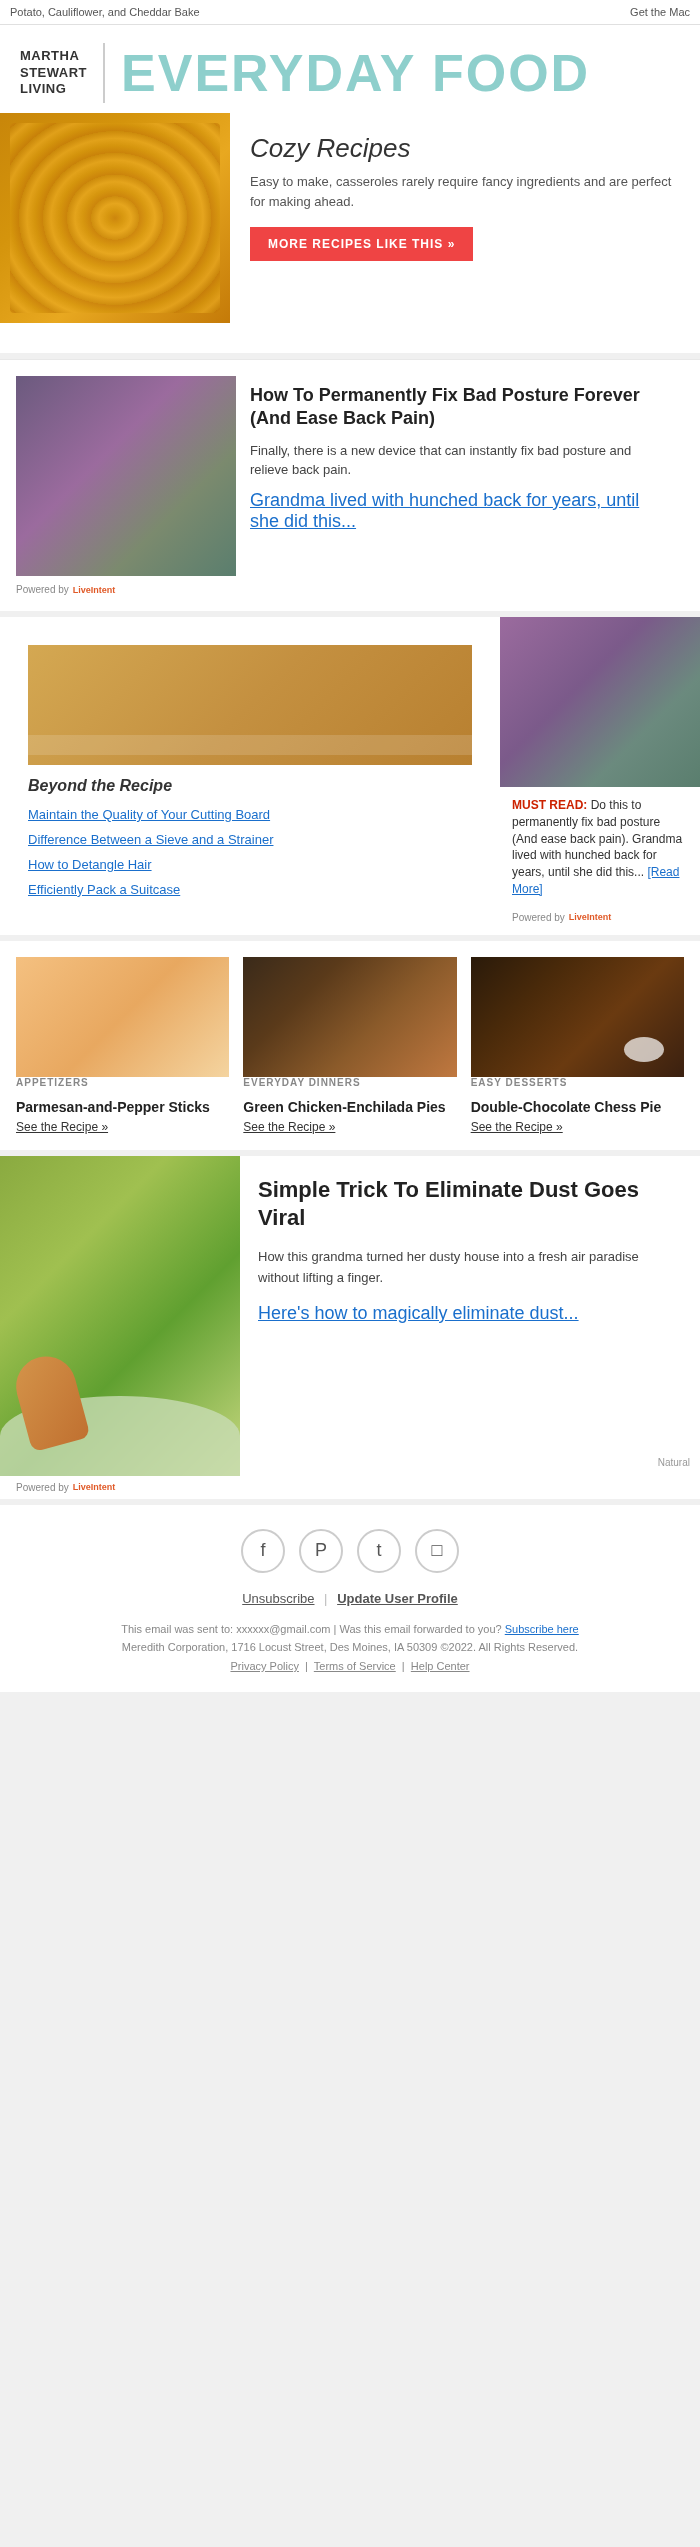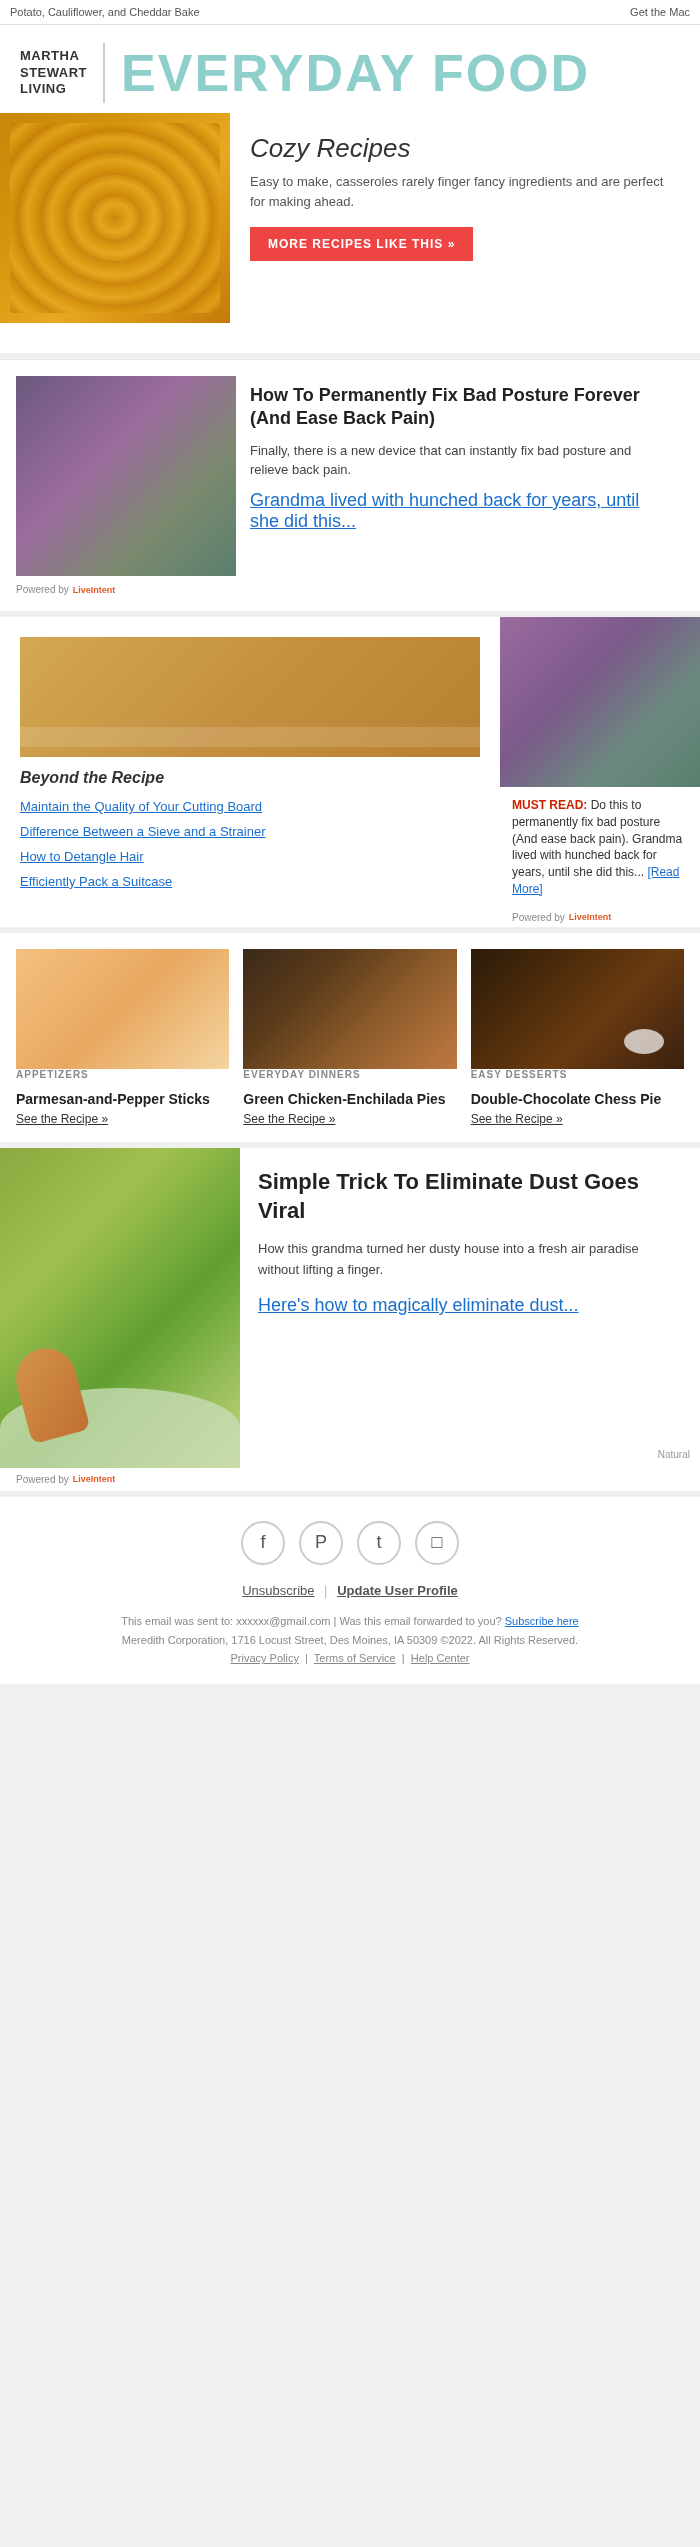--- a/index.html
+++ b/index.html
@@ -171,21 +171,21 @@
 
     
     .beyond-section {
       background: #fff;
       margin-top: 6px;
       display: flex;
       gap: 0;
     }
     .beyond-left {
       flex: 1;
-      padding: 20px;
+      padding: 28px;
     }
     .beyond-cutting-board {
       width: 100%;
       height: 120px;
       background: linear-gradient(135deg, #d4a852 0%, #c49040 50%, #b88030 100%);
       margin-bottom: 12px;
       position: relative;
       overflow: hidden;
     }
     .beyond-cutting-board::after {
@@ -456,21 +456,21 @@
     <span>LIVING</span>
   </div>
   <div class="header-divider"></div>
   <div class="header-title">EVERYDAY FOOD</div>
 </div>
 
 <div class="hero-section">
   <div class="hero-casserole"></div>
   <div class="hero-text">
     <h2>Cozy Recipes</h2>
-    <p>Easy to make, casseroles rarely finger fancy ingredients and are perfect for making ahead.</p>
+    <p>Easy to make, casseroles rarely require fancy ingredients and are perfect for making ahead.</p>
     <a class="hero-btn">MORE RECIPES LIKE THIS »</a>
   </div>
 </div>
 
 <div class="ad-section">
   <div class="ad-posture">
     <div class="ad-posture-image">
       <div class="ad-posture-image-inner"></div>
     </div>
     <div class="ad-posture-content">

